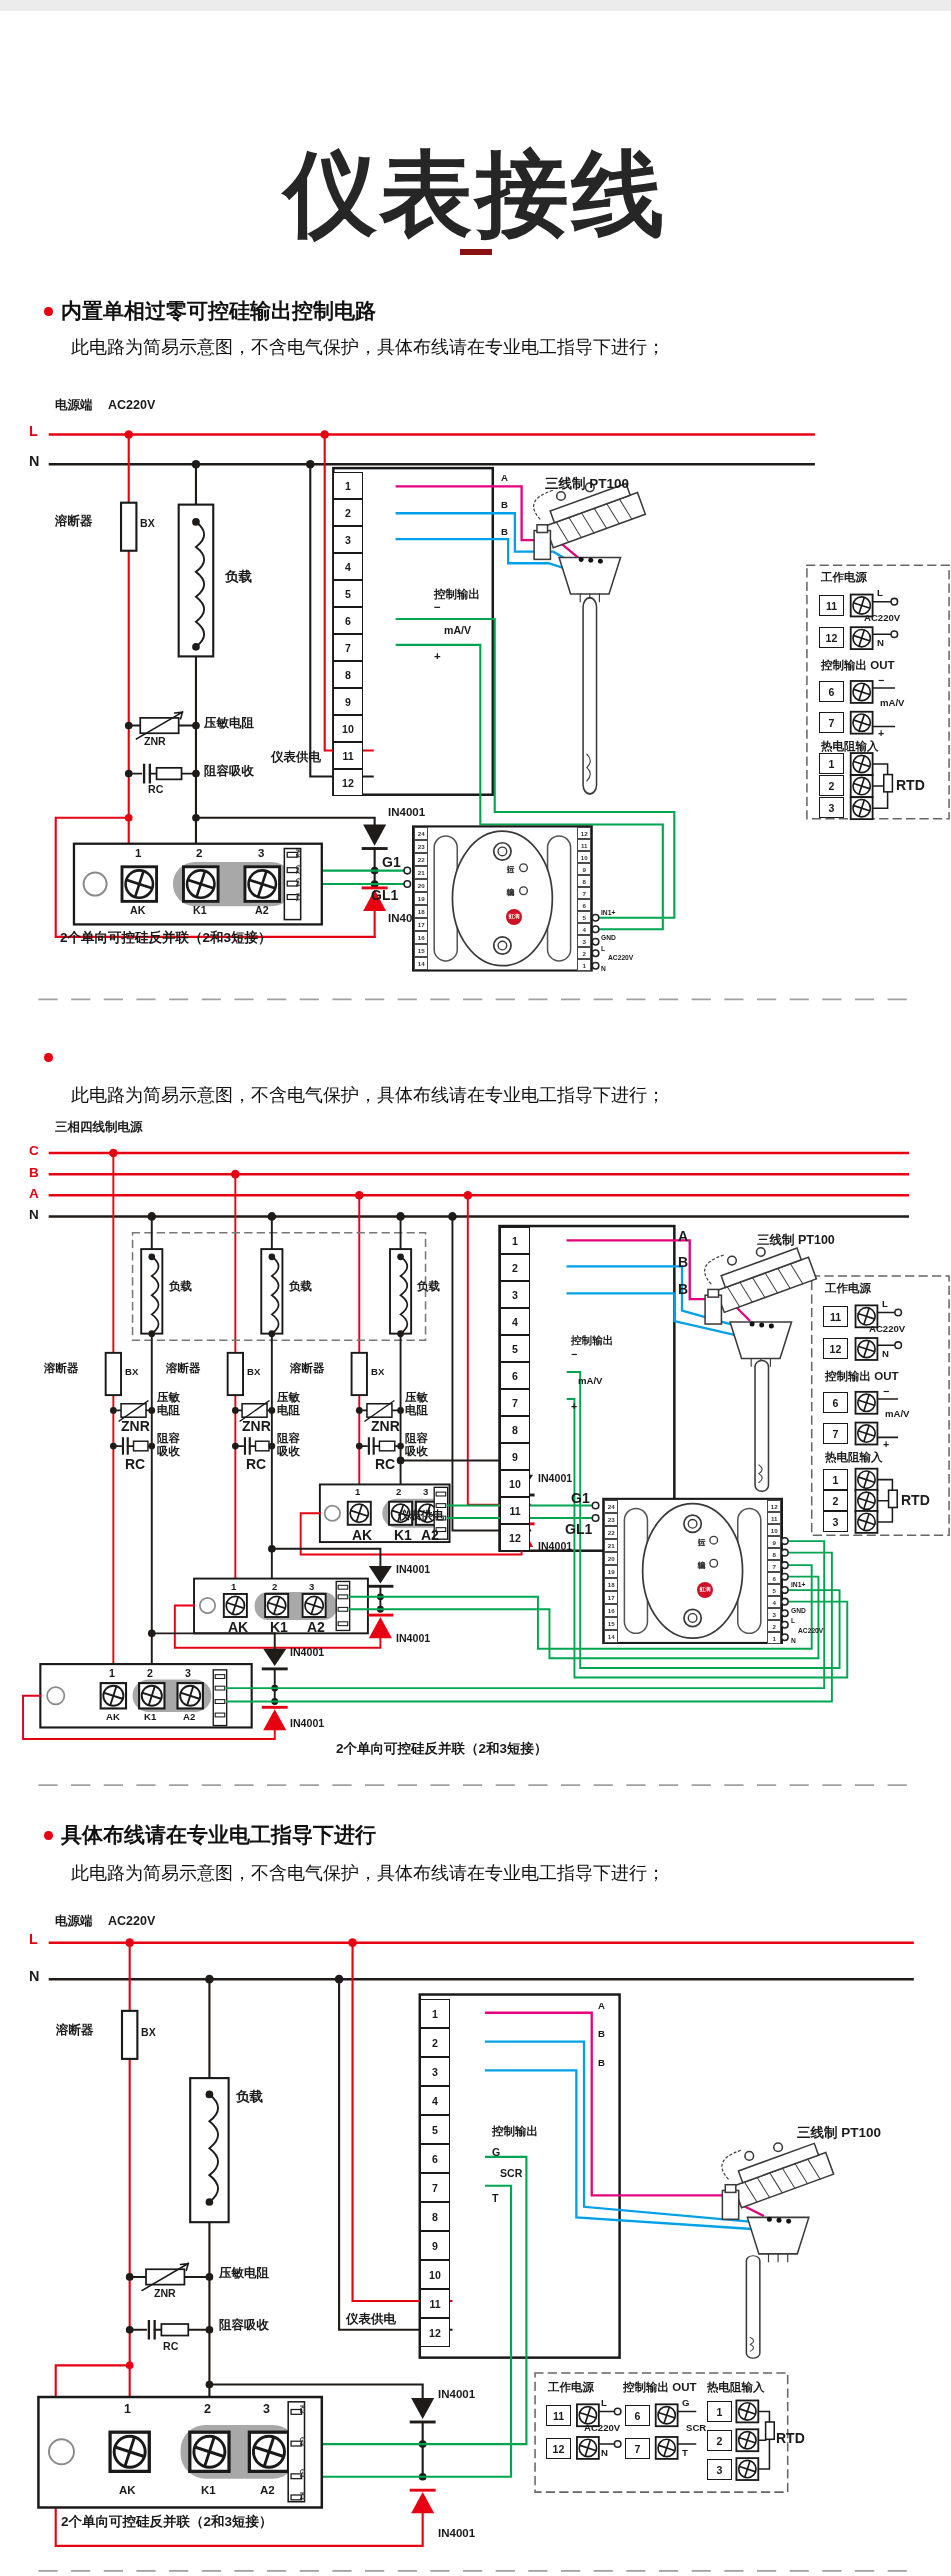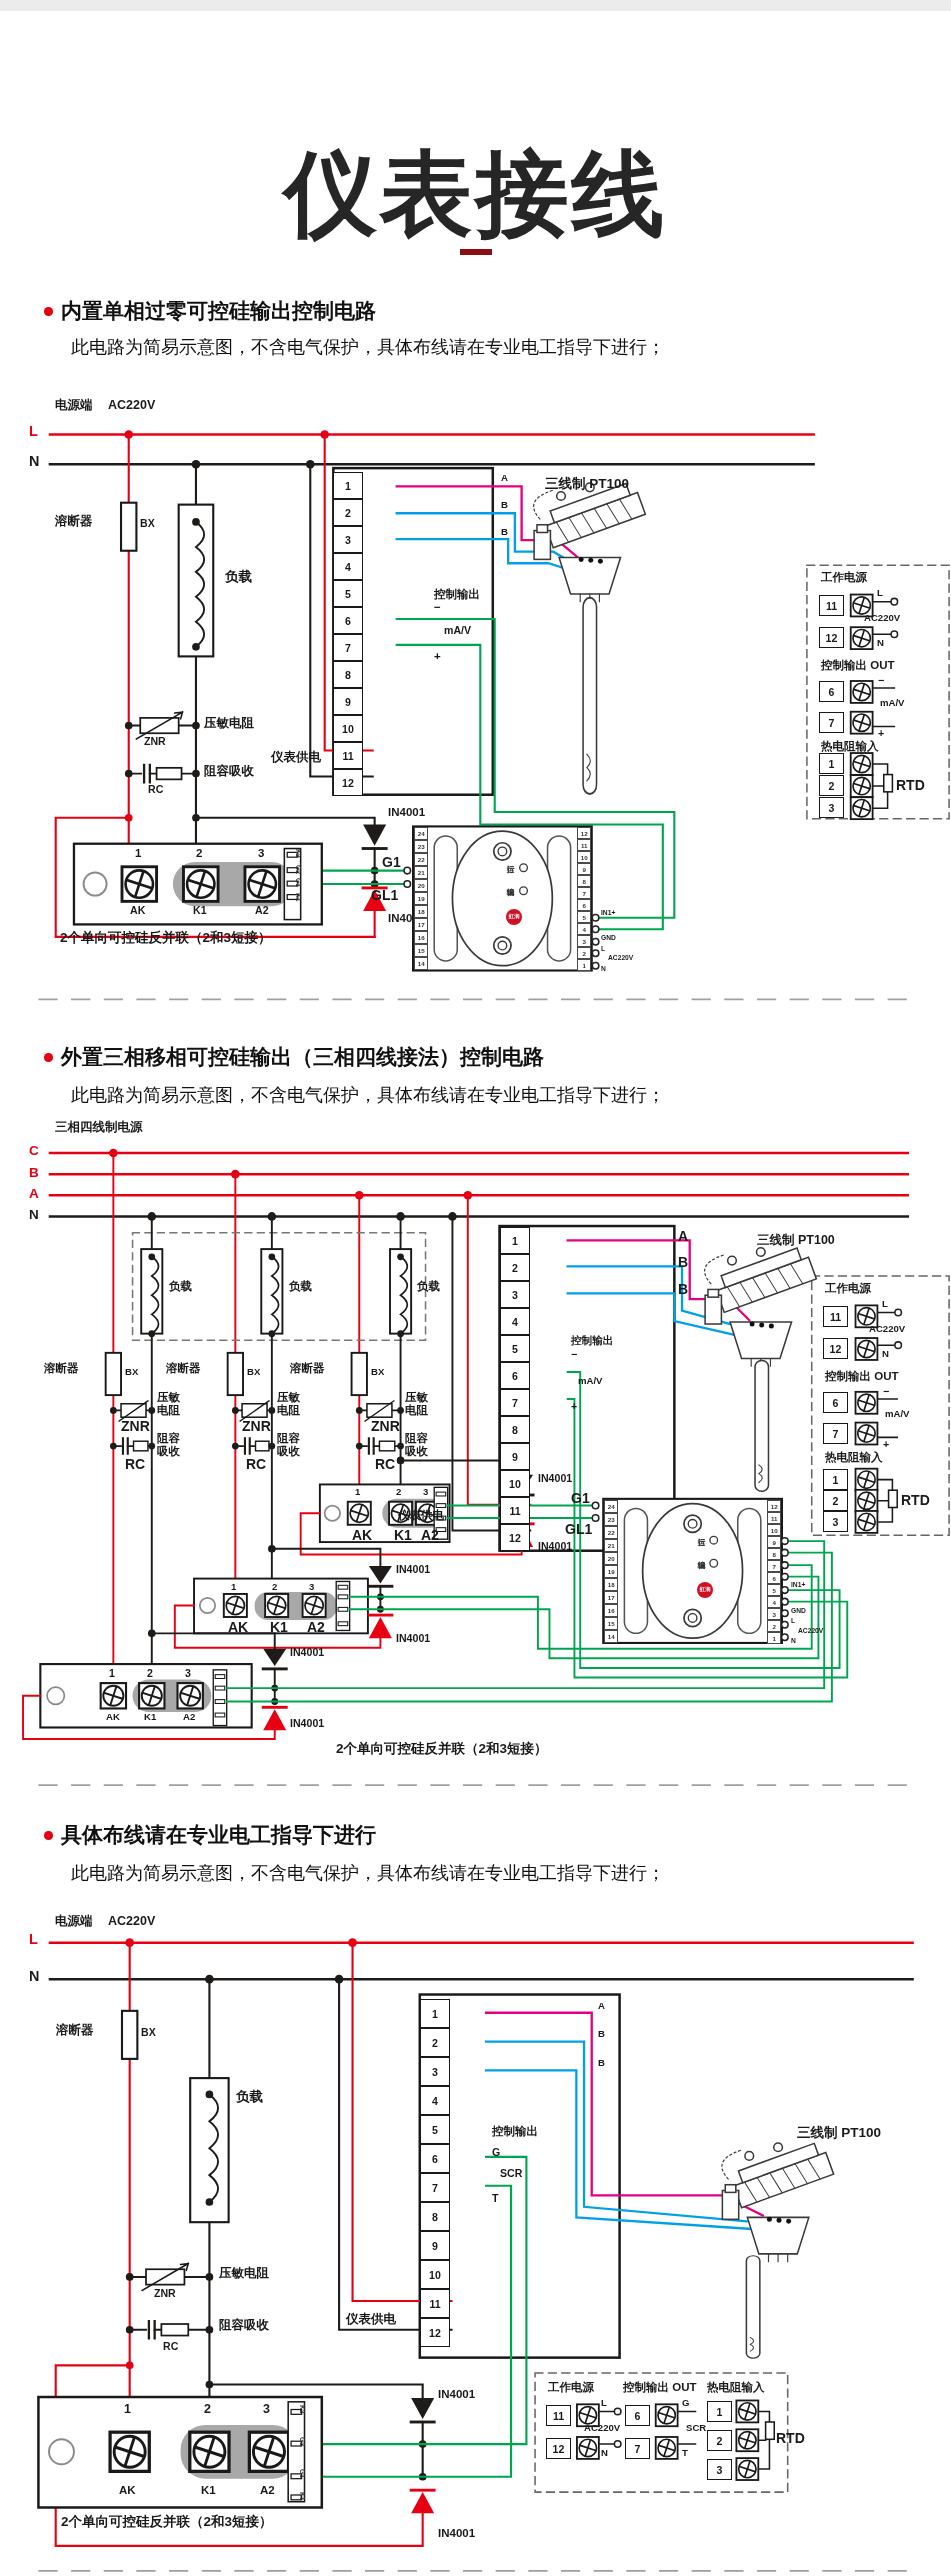--- a/index.html
+++ b/index.html
@@ -532,21 +532,20 @@
 <b class="lb f11" style="left:878px;top:675px">−</b>
 <b class="lb f10" style="left:880px;top:698px">mA/V</b>
 <b class="lb f11" style="left:878px;top:728px">+</b>
 <b class="lb f12" style="left:821px;top:740px">热电阻输入</b>
 <div class="legnum" style="left:819px;top:753px">1</div>
 <div class="legnum" style="left:819px;top:775px">2</div>
 <div class="legnum" style="left:819px;top:797px">3</div>
 <b class="lb f9" style="left:896px;top:778px">RTD</b>
 
 <span class="bullet" style="left:44px;top:1053px"></span>
-<b class="head" style="left:61px;top:1043px">外置三相移相可控硅输出（三相四线接法）控制电路</b>
 <b class="note" style="left:71px;top:1083px">此电路为简易示意图，不含电气保护，具体布线请在专业电工指导下进行；</b>
 <b class="lb f13" style="left:55px;top:1120px">三相四线制电源</b>
 <b class="lb f14 red" style="left:29px;top:1143px">C</b>
 <b class="lb f14 red" style="left:29px;top:1165px">B</b>
 <b class="lb f14 red" style="left:29px;top:1186px">A</b>
 <b class="lb f14" style="left:29px;top:1207px">N</b>
 <b class="lb f12" style="left:169px;top:1280px">负载</b>
 <b class="lb f12" style="left:289px;top:1280px">负载</b>
 <b class="lb f12" style="left:417px;top:1280px">负载</b>
 <b class="lb f12" style="left:44px;top:1362px">溶断器</b>

